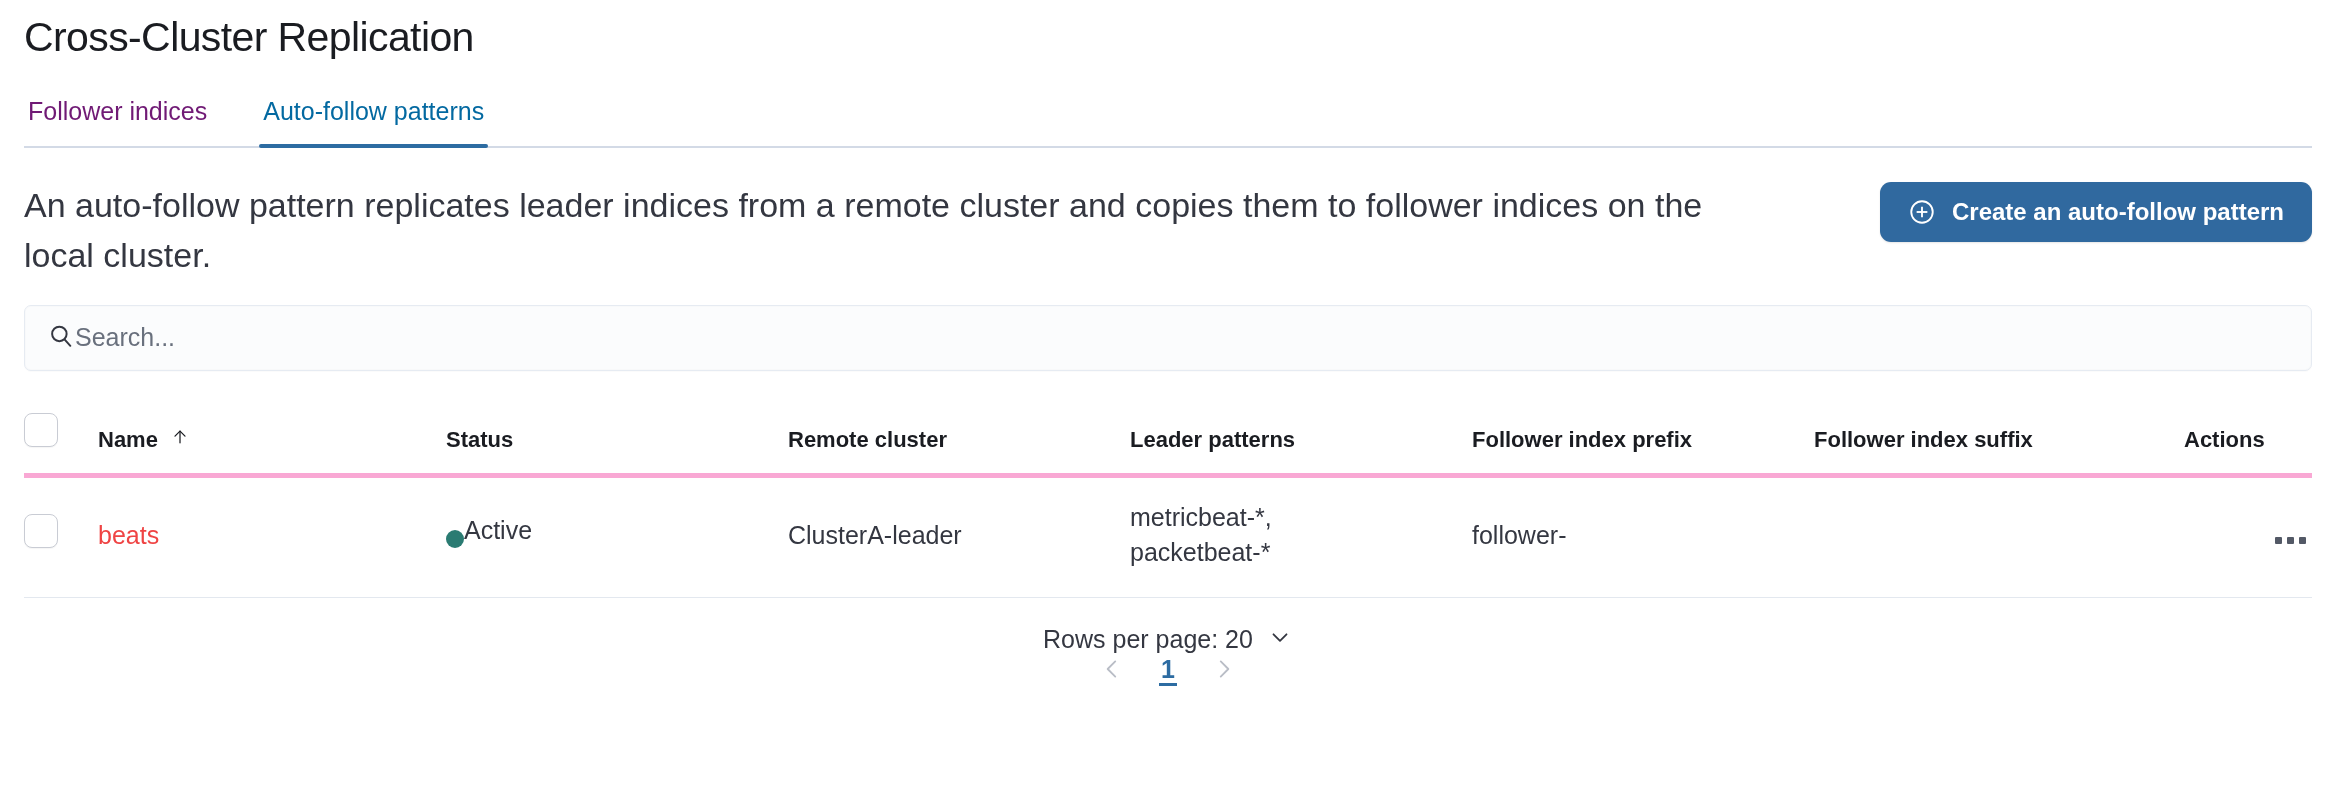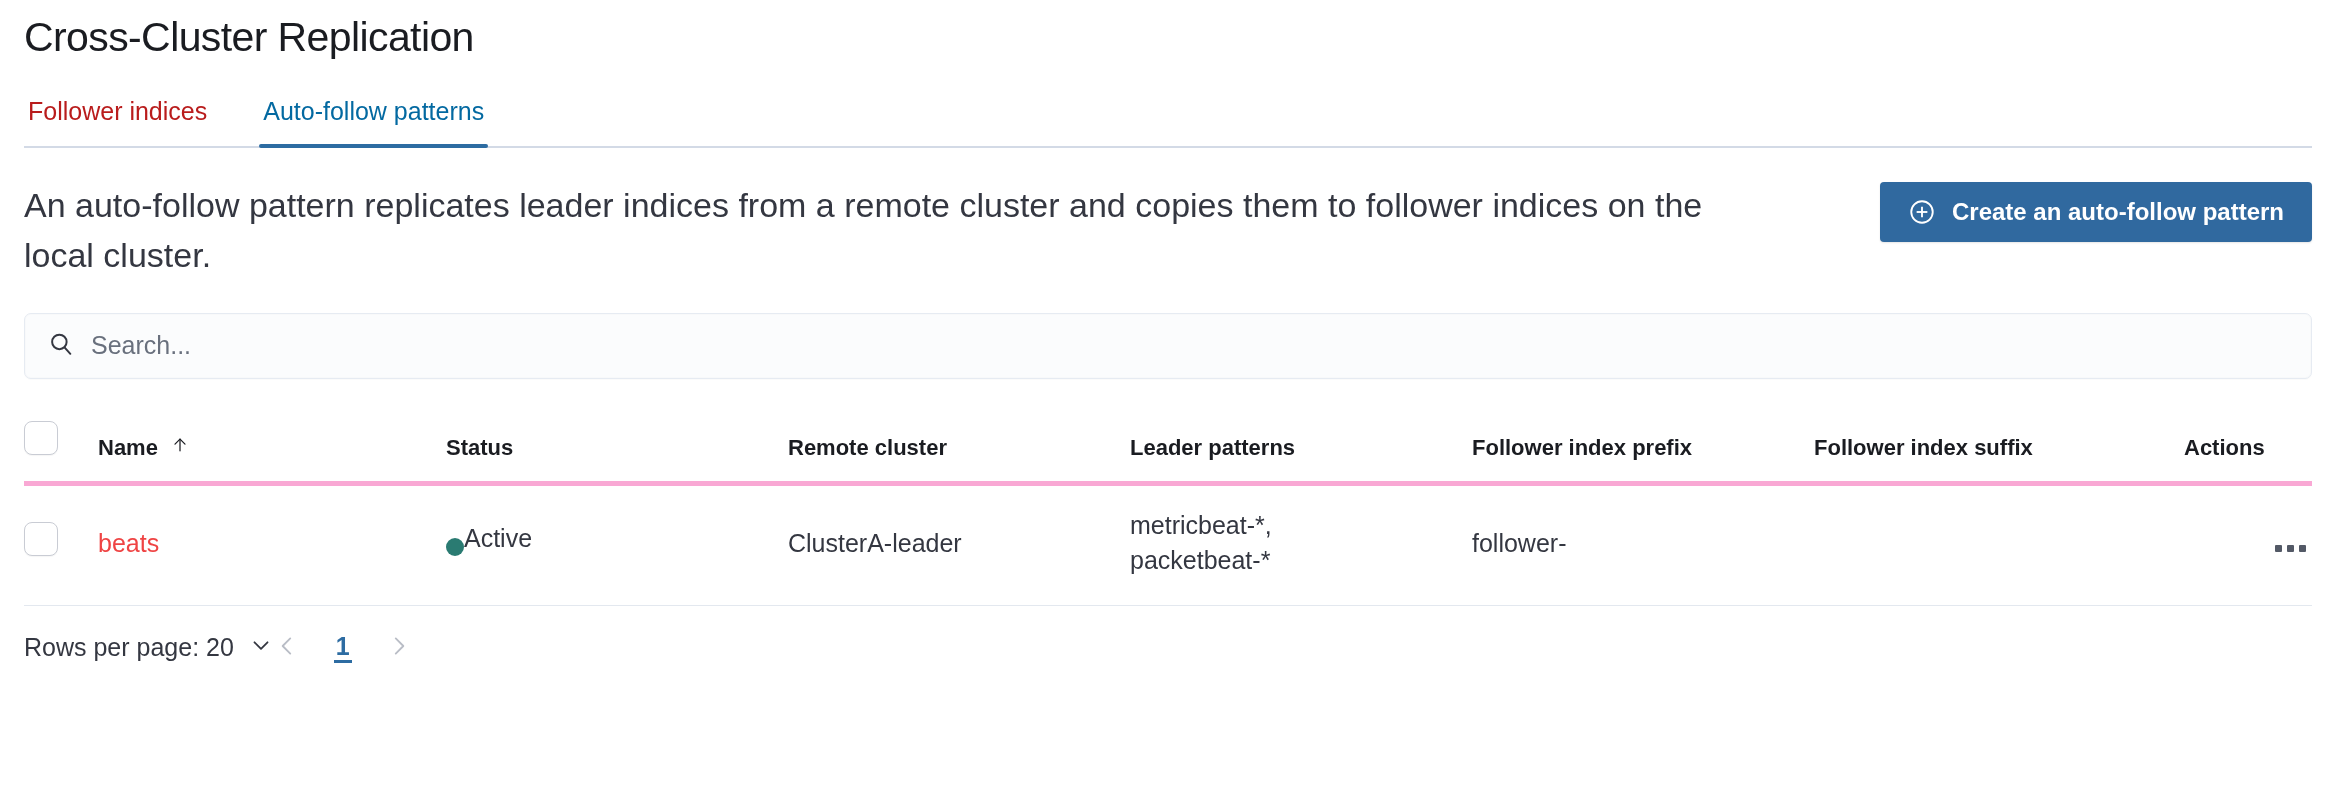--- a/index.html
+++ b/index.html
@@ -32,21 +32,21 @@
     align-items: flex-end;
     gap: 48px;
     margin-top: 38px;
     border-bottom: 2px solid #d3dae6;
     position: relative;
   }
   .tab {
     font-size: 25px;
     line-height: 1;
     padding: 0 4px 22px 4px;
-    color: #b91c1c;
+    color: #701a75;
     cursor: pointer;
     position: relative;
     white-space: nowrap;
   }
   .tab.active { color: #0369a1; font-weight: 400; }
   .tab.active::after {
     content: "";
     position: absolute;
     left: 0; right: 0; bottom: -2px;
     height: 4px;
@@ -66,46 +66,45 @@
     line-height: 1.48;
     color: #343741;
     max-width: 1710px;
     font-weight: 400;
   }
   .create-btn {
     flex: 0 0 auto;
     background: #30699f;
     color: #ffffff;
     border: none;
-    border-radius: 4px;
+    border-radius: 11px;
     font-family: inherit;
     font-size: 24px;
     font-weight: 600;
     padding: 16px 28px;
     display: inline-flex;
     align-items: center;
     gap: 16px;
     cursor: pointer;
     white-space: nowrap;
     box-shadow: 0 1px 2px rgba(0,0,0,.10);
     margin-top: 2px;
   }
   .create-btn svg { display:block; }
   
   .search-bar {
-    margin-top: 32px;
+    margin-top: 24px;
     height: 66px;
     background: #fbfcfd;
     border: 1px solid #e6ebf2;
     border-radius: 7px;
     box-shadow: inset 0 0 0 1px rgba(0,0,0,.01), 0 1px 1px rgba(0,0,0,.02);
     display: flex;
     align-items: center;
     padding: 16px 22px;
-    gap: 16px;
   }
   .search-bar .search-icon { flex: 0 0 auto; display:block; color:#343741; }
   .search-input {
     flex: 1 1 auto;
     border: none;
     outline: none;
     background: transparent;
     font-family: inherit;
     font-size: 25px;
     color: #343741;
@@ -179,22 +178,23 @@
   .actions-dots i {
     width: 7px; height: 7px;
     background: #535966;
     display: block;
     border-radius: 1px;
   }
   
   .table-footer {
     display: flex;
     align-items: center;
-    justify-content: flex-start;
+    justify-content: flex-end;
     margin-top: 26px;
+    flex-direction: column;
   }
   .rows-per-page {
     display: inline-flex;
     align-items: center;
     gap: 14px;
     font-size: 25px;
     color: #343741;
     cursor: pointer;
   }
   .pager {

